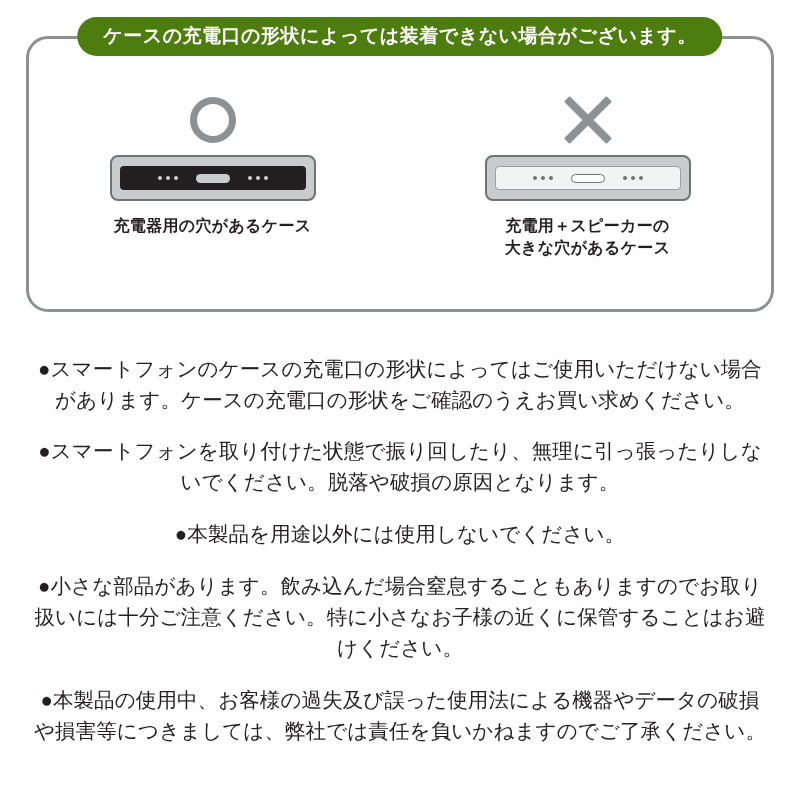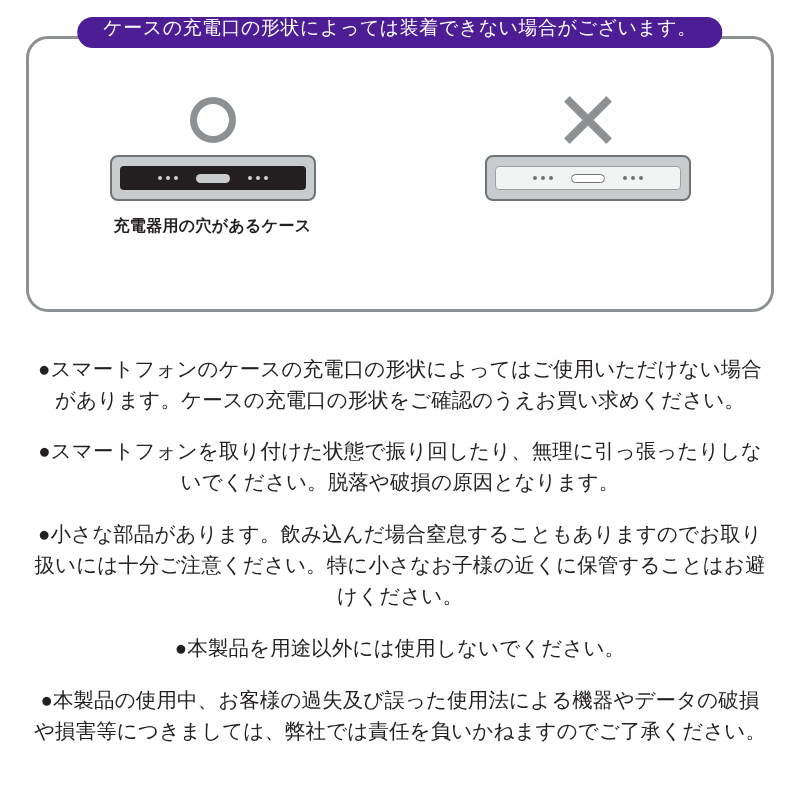--- a/index.html
+++ b/index.html
@@ -33,26 +33,26 @@
     border-radius: 22px;
     box-sizing: border-box;
     background: #ffffff;
   }
 
   .notice-banner {
     position: absolute;
     left: 50%;
     top: -22px;
     transform: translateX(-50%);
-    background: #4c1d95;
+    background: #4d7c0f;
     color: #ffffff;
     border-radius: 22px;
-    padding: 1px 26px 11px 26px;
+    padding: 9px 26px 11px 26px;
     font-size: 19px;
-    font-weight: normal;
+    font-weight: bold;
     letter-spacing: 0.5px;
     white-space: nowrap;
     line-height: 1;
   }
 
   .cases-row {
     position: absolute;
     left: 0;
     top: 52px;
     width: 100%;
@@ -261,27 +261,29 @@
               </span>
             <span class="port"></span>
             <span class="speaker-dots">
                 <i></i>
                 <i></i>
                 <i></i>
               </span>
           </div>
         </div>
         <div class="case-caption">
+          <div>充電用＋スピーカーの</div>
+          <div>大きな穴があるケース</div>
         </div>
       </div>
 
     </div>
   </div>
 
   <div class="notes">
     <p class="note">●スマートフォンのケースの充電口の形状によってはご使用いただけない場合があります。ケースの充電口の形状をご確認のうえお買い求めください。</p>
     <p class="note">●スマートフォンを取り付けた状態で振り回したり、無理に引っ張ったりしないでください。脱落や破損の原因となります。</p>
+    <p class="note">●本製品を用途以外には使用しないでください。</p>
     <p class="note">●小さな部品があります。飲み込んだ場合窒息することもありますのでお取り扱いには十分ご注意ください。特に小さなお子様の近くに保管することはお避けください。</p>
-    <p class="note">●本製品を用途以外には使用しないでください。</p>
     <p class="note">●本製品の使用中、お客様の過失及び誤った使用法による機器やデータの破損や損害等につきましては、弊社では責任を負いかねますのでご了承ください。</p>
   </div>
 
 </div>
 
 </body></html>

